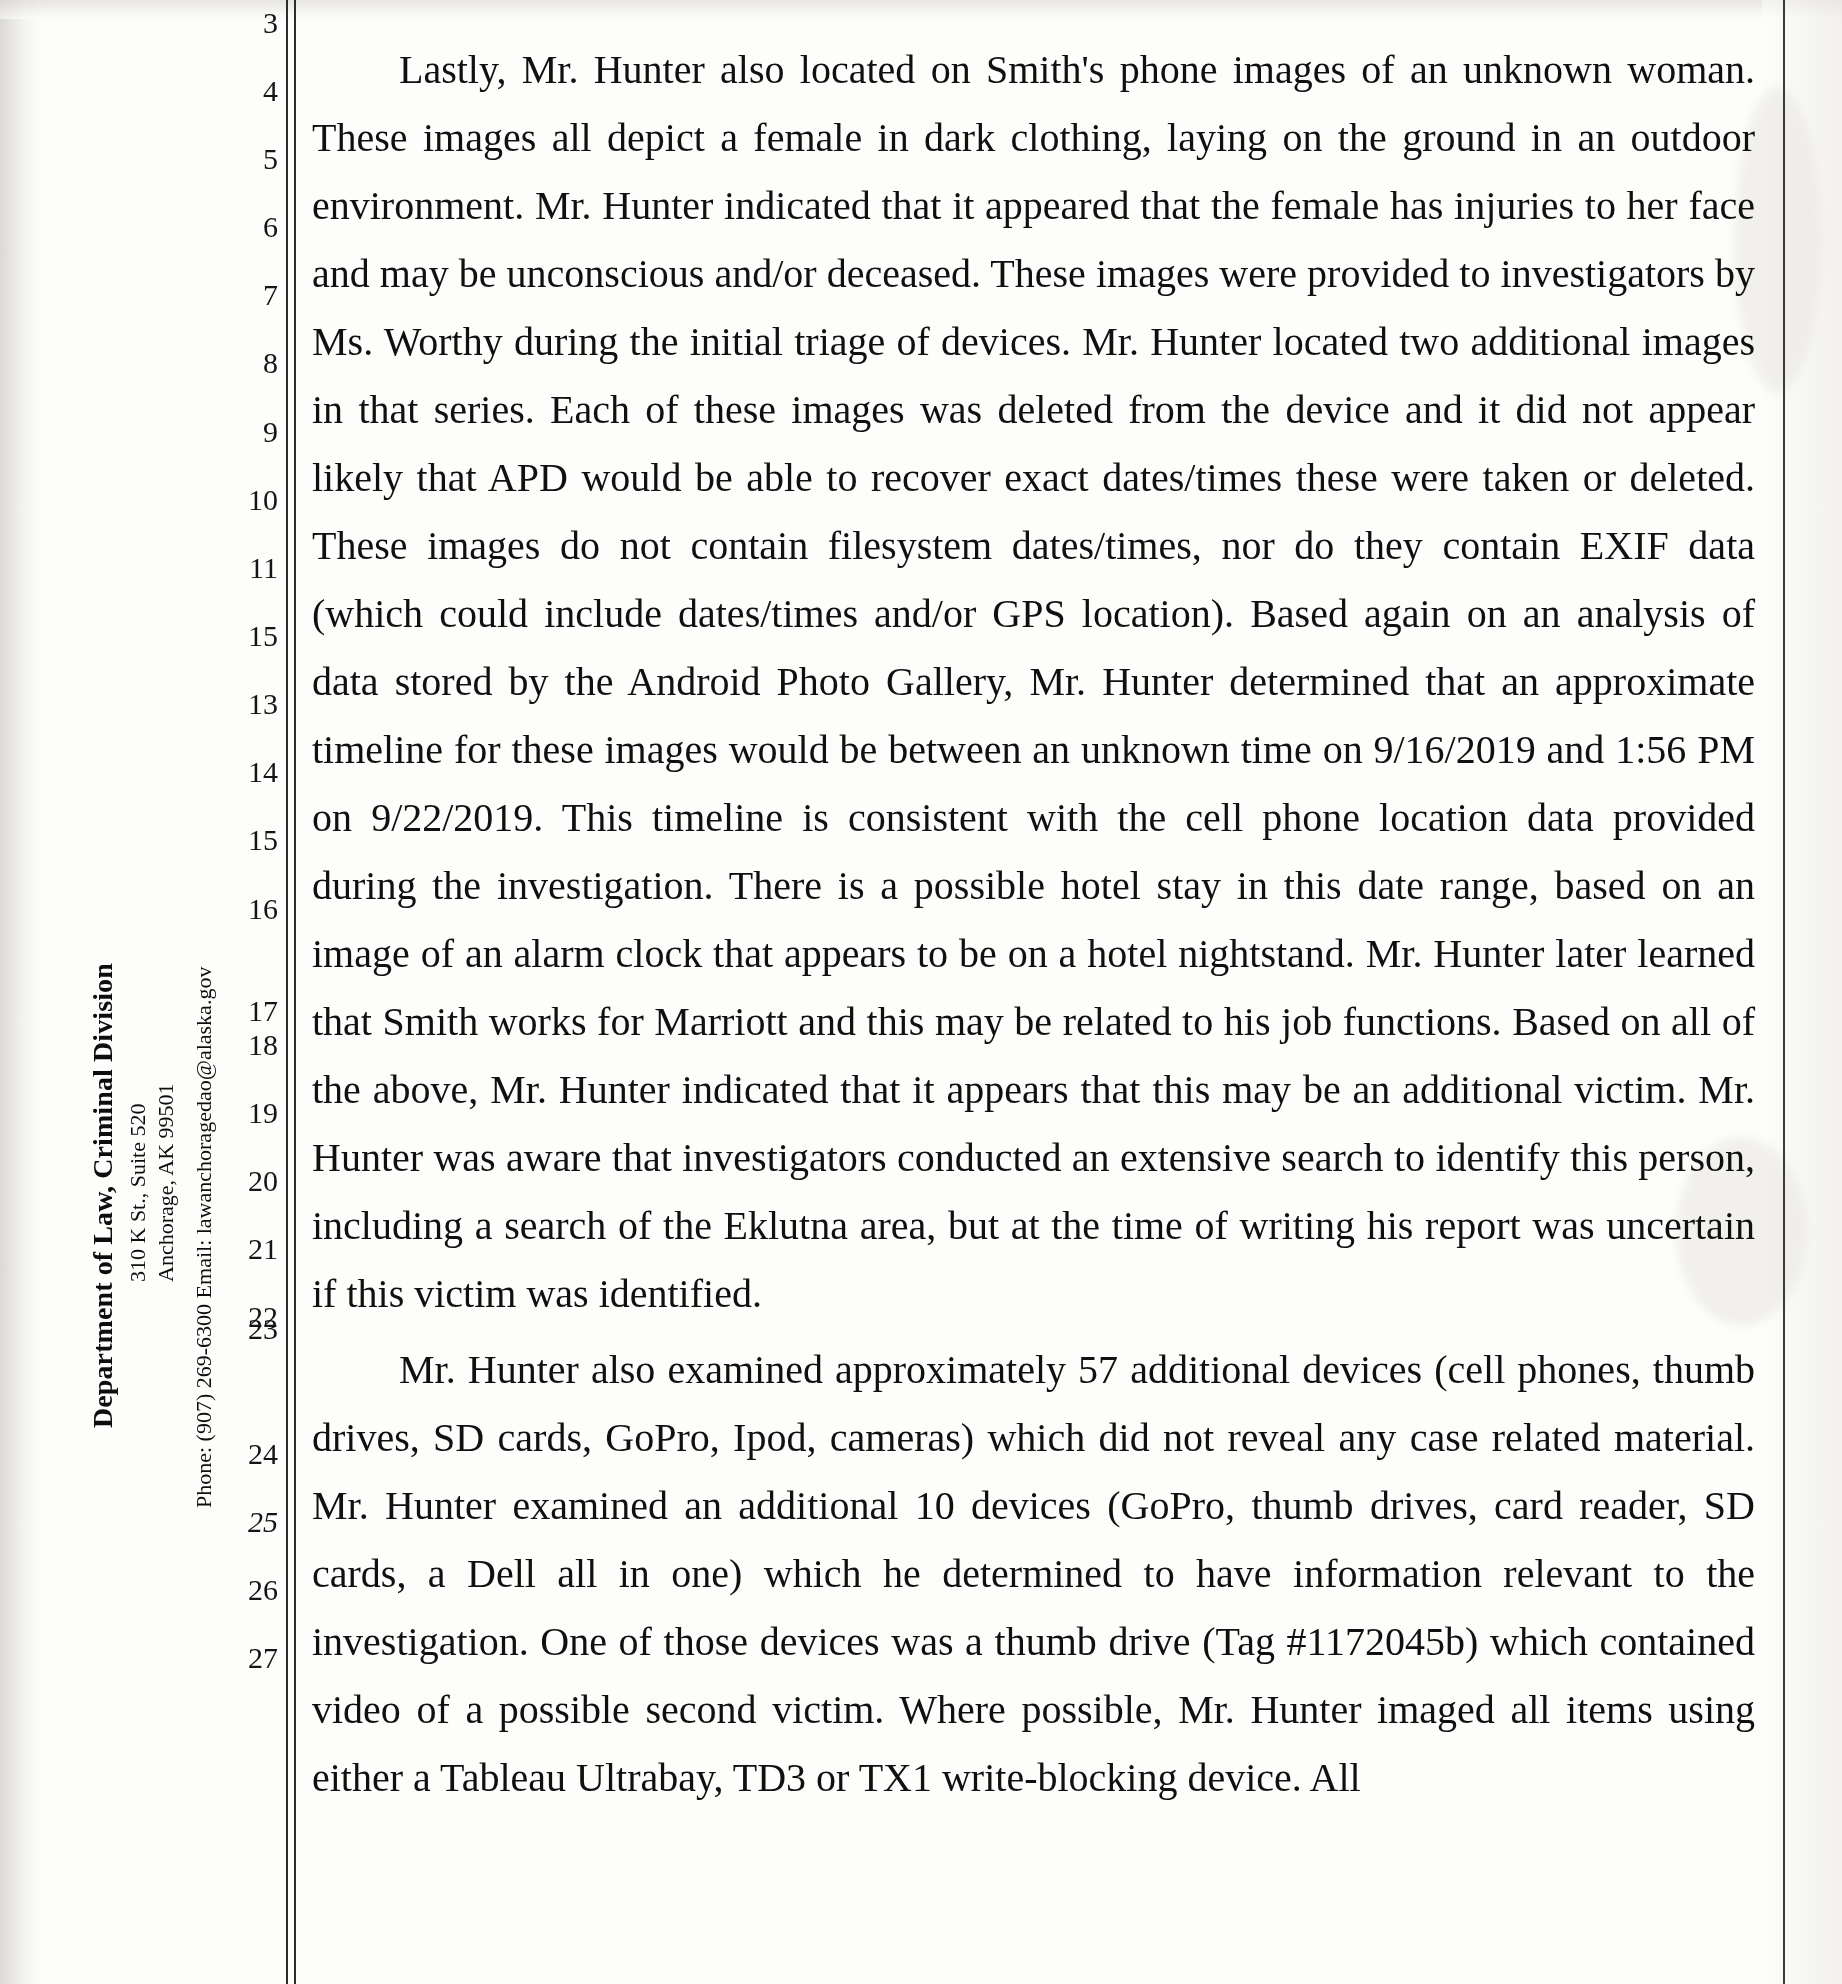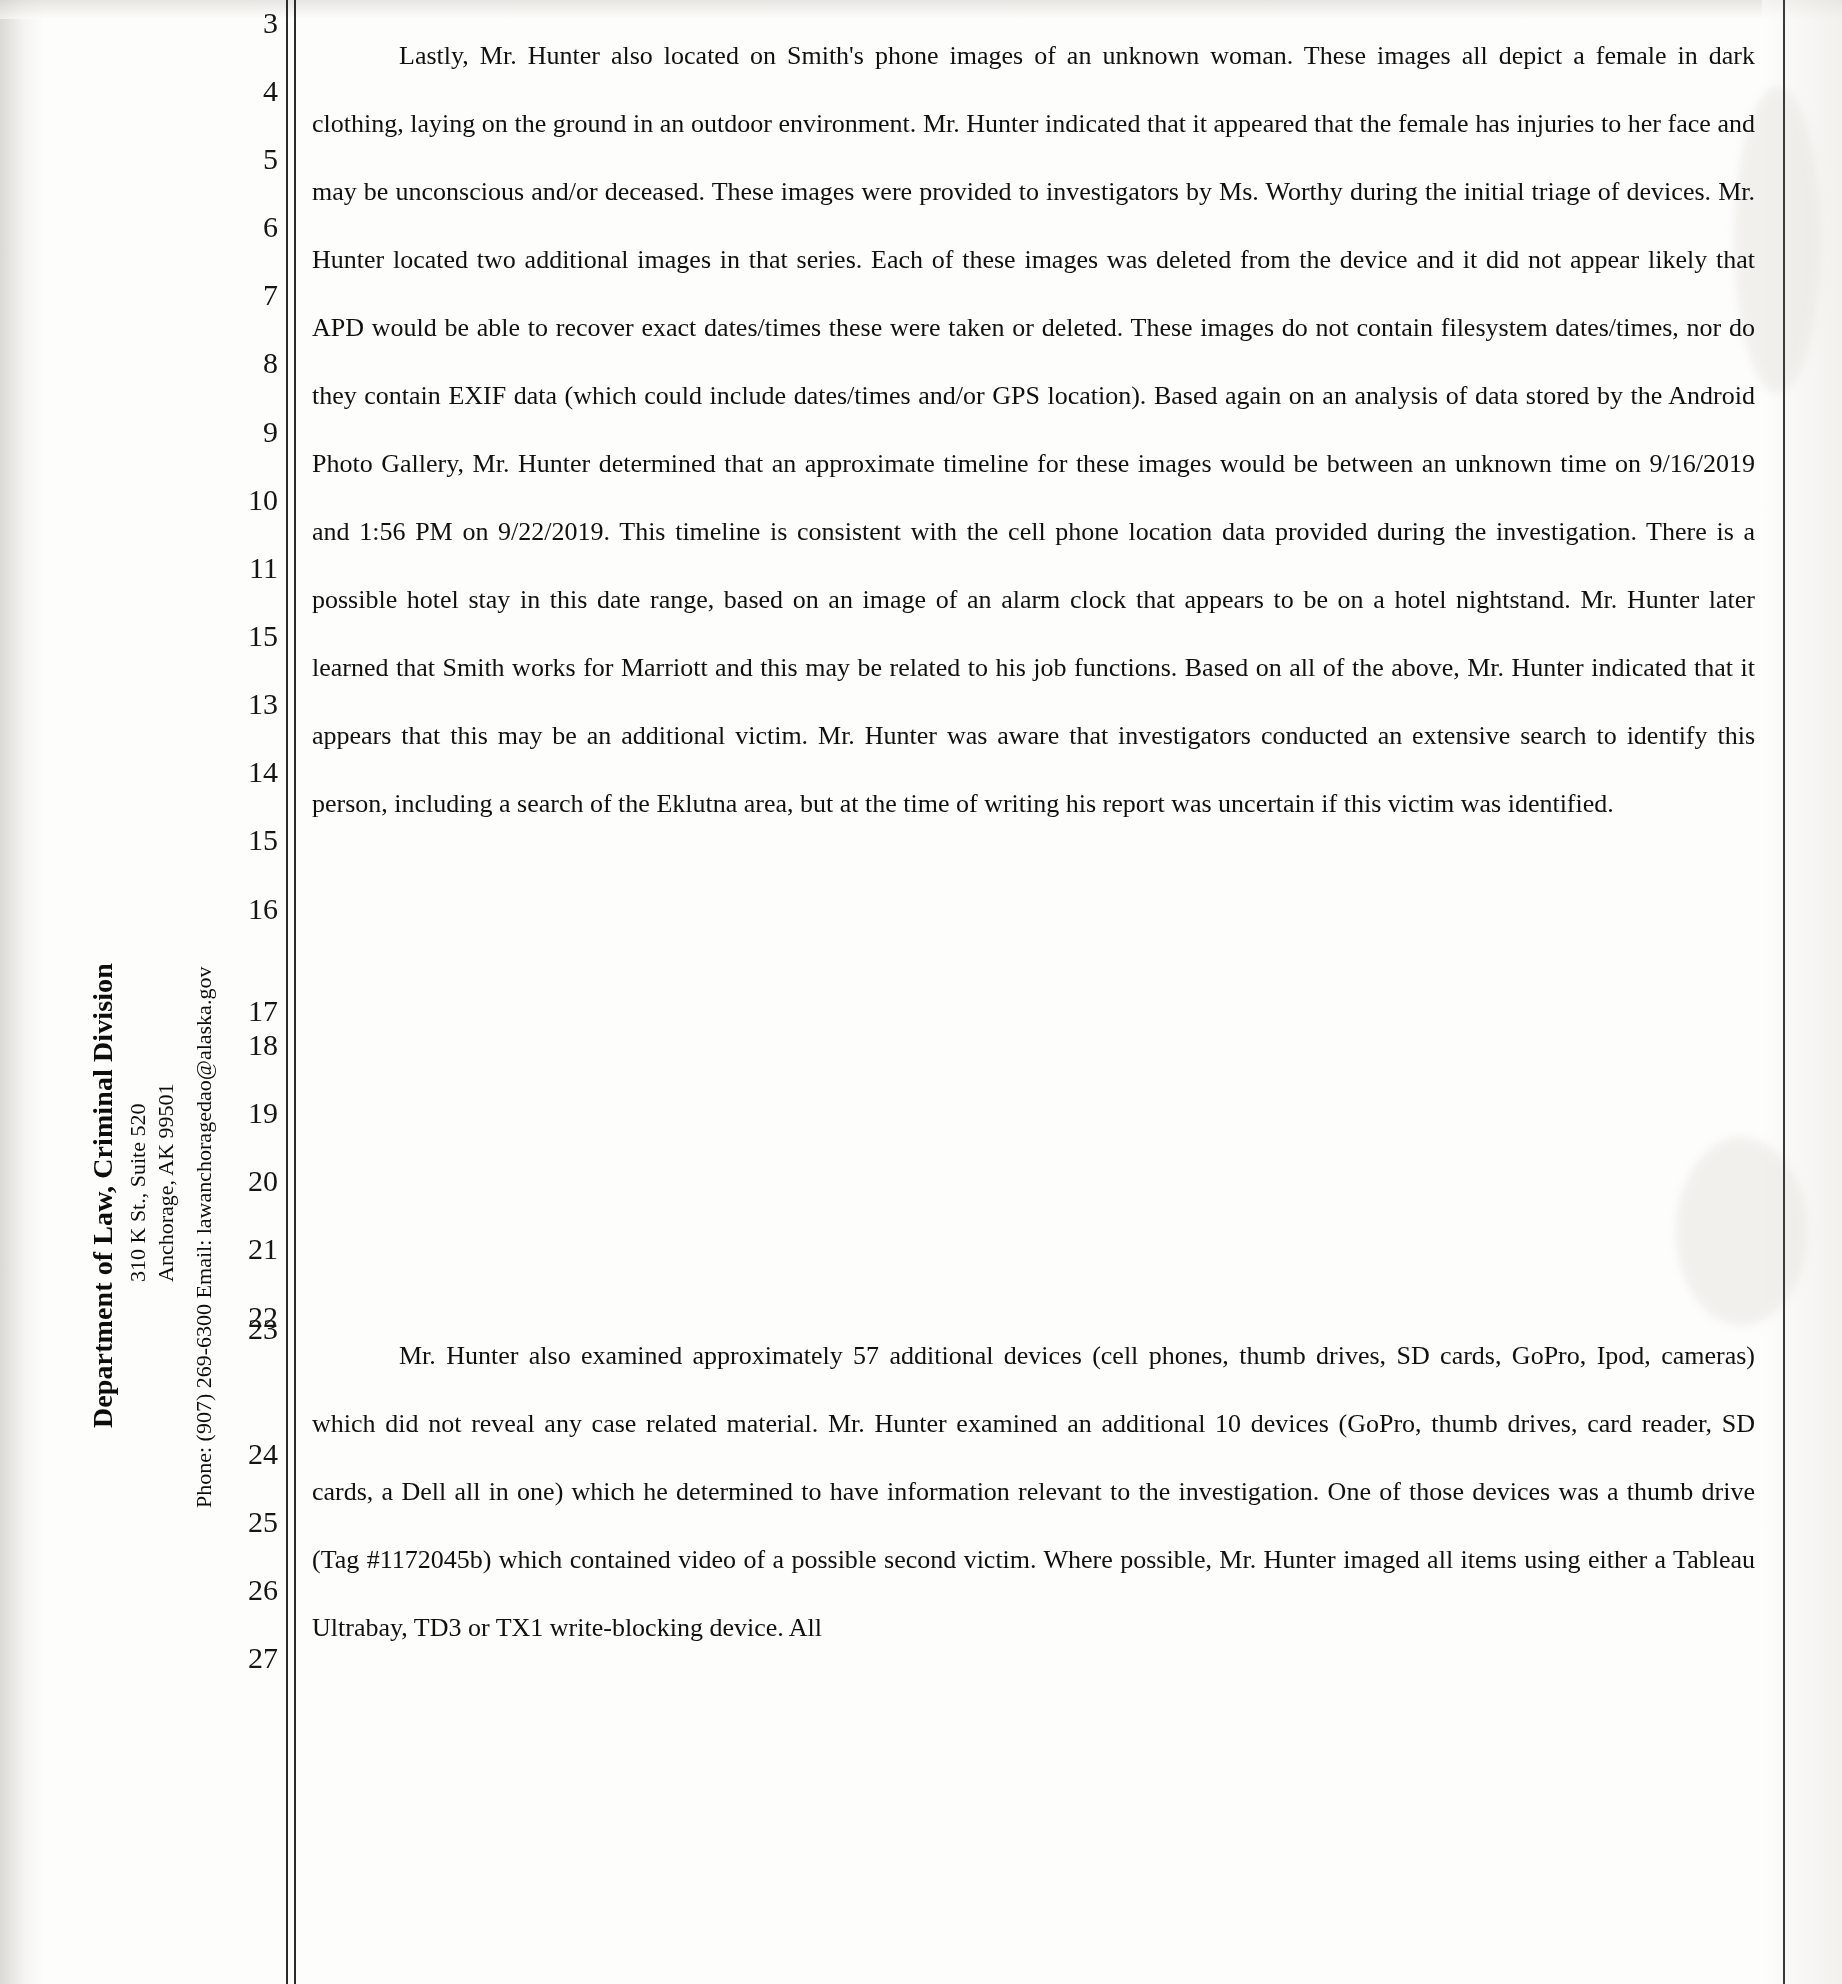--- a/index.html
+++ b/index.html
@@ -120,21 +120,21 @@
     position: absolute;
     left: 312px;
     top: 0;
     width: 1450px;
     height: 1985px;
   }
   .para {
     position: absolute;
     left: 0;
     width: 1443px;
-    font-size: 26px;
+    font-size: 40px;
     line-height: 68px;
     text-align: justify;
     text-justify: inter-word;
     color: #101010;
   }
   .para .indent { display: inline-block; width: 87px; }
   .para.p1 { top: -4.4px; }
   .para.p2 { top: 1296px; }
 
   
@@ -195,21 +195,21 @@
       <div class="ln" style="top: 823px;">15</div>
       <div class="ln" style="top: 892px;">16</div>
       <div class="ln" style="top: 960px; margin-top: 34px;">17</div>
       <div class="ln" style="top: 1028px;">18</div>
       <div class="ln" style="top: 1096px;">19</div>
       <div class="ln" style="top: 1164px;">20</div>
       <div class="ln" style="top: 1232px;">21</div>
       <div class="ln" style="top: 1300px;">22</div>
       <div class="ln" style="top: 1312px;">23</div>
       <div class="ln" style="top: 1437px;">24</div>
-      <div class="ln" style="top: 1505px;">25</div>
+      <div class="ln" style="top: 1505px; font-style: italic;">25</div>
       <div class="ln" style="top: 1573px;">26</div>
       <div class="ln" style="top: 1641px;">27</div>
     </div>
 
   <div class="body-col">
     <p class="para p1"><span class="indent"></span><span>Lastly, Mr. Hunter also located on Smith's phone images of an unknown woman. These images all depict a female in dark clothing, laying on the ground in an outdoor environment. Mr. Hunter indicated that it appeared that the female has injuries to her face and may be unconscious and/or deceased. These images were provided to investigators by Ms. Worthy during the initial triage of devices.  Mr. Hunter located two additional images in that series. Each of these images was deleted from the device and it did not appear likely that APD would be able to recover exact dates/times these were taken or deleted. These images do not contain filesystem dates/times, nor do they contain EXIF data (which could include dates/times and/or GPS location). Based again on an analysis of data stored by the Android Photo Gallery, Mr. Hunter determined that an approximate timeline for these images would be between an unknown time on 9/16/2019 and 1:56 PM on 9/22/2019. This timeline is consistent with the cell phone location data provided during the investigation.  There is a possible hotel stay in this date range, based on an image of an alarm clock that appears to be on a hotel nightstand. Mr. Hunter later learned that Smith works for Marriott and this may be related to his job functions.  Based on all of the above, Mr. Hunter indicated that it appears that this may be an additional victim. Mr. Hunter was aware that investigators conducted an extensive search to identify this person, including a search of the Eklutna area, but at the time of writing his report was uncertain if this victim was identified.</span></p>
     <p class="para p2"><span class="indent"></span><span>Mr. Hunter also examined approximately 57 additional devices (cell phones, thumb drives, SD cards, GoPro, Ipod, cameras) which did not reveal any case related material.  Mr. Hunter examined an additional 10 devices (GoPro, thumb drives, card reader, SD cards, a Dell all in one) which he determined to have information relevant to the investigation.  One of those devices was a thumb drive (Tag #1172045b) which contained video of a possible second victim. Where possible, Mr. Hunter imaged all items using either a Tableau Ultrabay, TD3 or TX1 write-blocking device. All</span></p>
   </div>
 
 </div>

